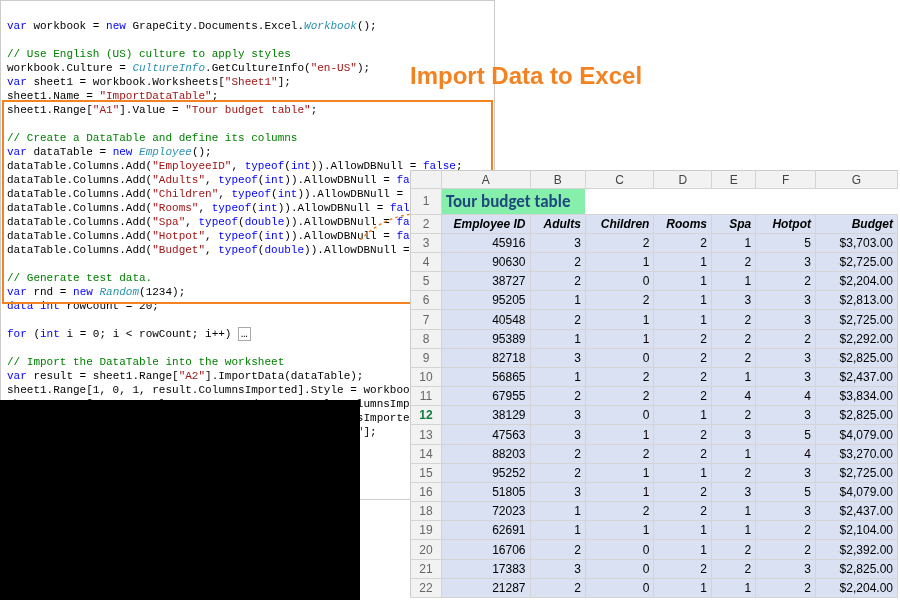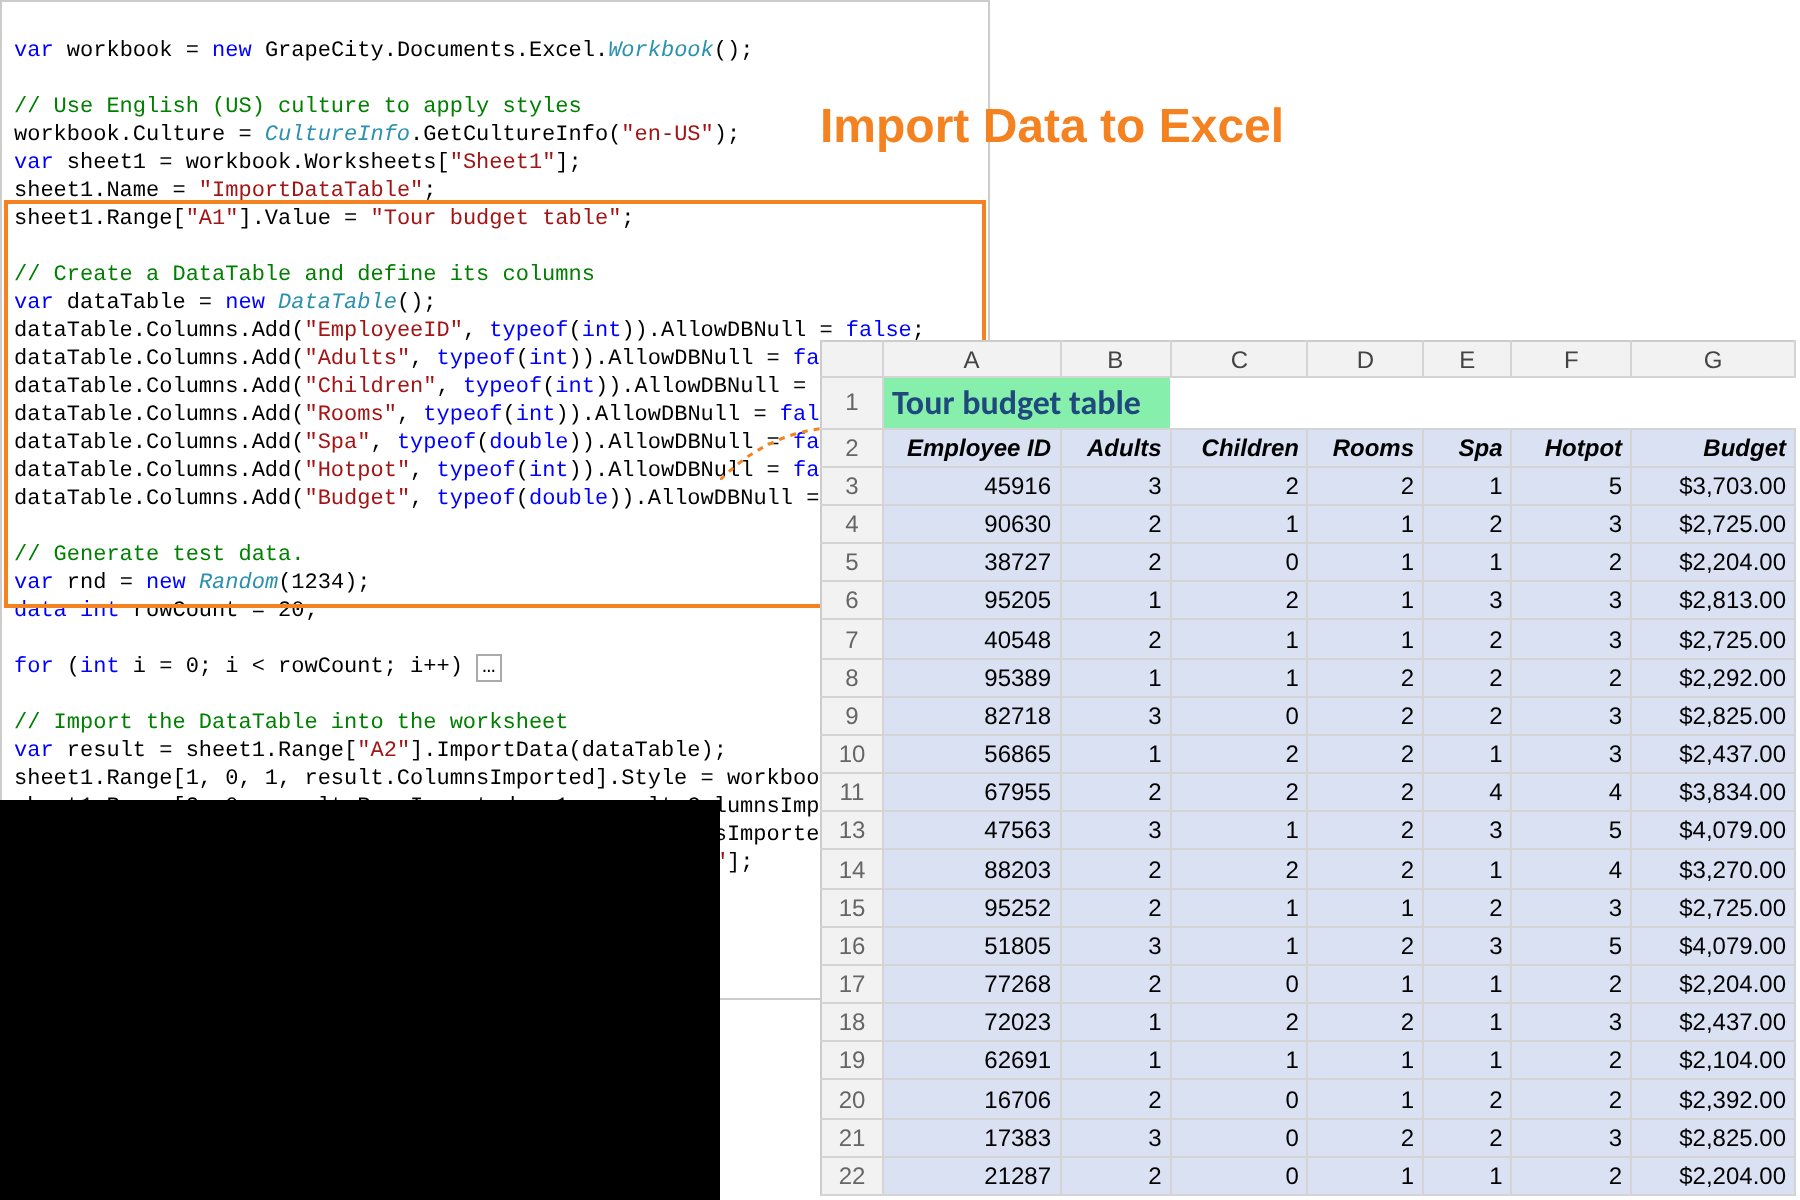--- a/index.html
+++ b/index.html
@@ -41,21 +41,21 @@
     position: absolute;
     left: 0;
     top: 400px;
     width: 360px;
     height: 200px;
     background: #000;
   }
   .title {
     position: absolute;
     left: 410px;
-    top: 50px;
+    top: 62px;
     font-family: Arial, sans-serif;
     font-size: 24px;
     color: #f58220;
     font-weight: 600;
   }
   .arrow {
     position: absolute;
     left: 360px;
     top: 210px;
     width: 80px;
@@ -132,21 +132,21 @@
 <div class="code-wrap">
 <span class="kw">var</span><span> workbook = </span><span class="kw">new</span><span> GrapeCity.Documents.Excel.</span><span class="type">Workbook</span><span>();</span>
 
 <span class="cmt">// Use English (US) culture to apply styles</span>
 <span>workbook.Culture = </span><span class="type">CultureInfo</span><span>.GetCultureInfo(</span><span class="str">"en-US"</span><span>);</span>
 <span class="kw">var</span><span> sheet1 = workbook.Worksheets[</span><span class="str">"Sheet1"</span><span>];</span>
 <span>sheet1.Name = </span><span class="str">"ImportDataTable"</span><span>;</span>
 <span>sheet1.Range[</span><span class="str">"A1"</span><span>].Value = </span><span class="str">"Tour budget table"</span><span>;</span>
 
 <span class="cmt">// Create a DataTable and define its columns</span>
-<span class="kw">var</span><span> dataTable = </span><span class="kw">new</span><span class="type"> DataTable</span><span>();</span>
+<span class="kw">var</span><span> dataTable = </span><span class="kw">new</span><span class="type"> Employee</span><span>();</span>
 <span>dataTable.Columns.Add(</span><span class="str">"EmployeeID"</span><span>, </span><span class="kw">typeof</span><span>(</span><span class="kw">int</span><span>)).AllowDBNull = </span><span class="kw">false</span><span>;</span>
 <span>dataTable.Columns.Add(</span><span class="str">"Adults"</span><span>, </span><span class="kw">typeof</span><span>(</span><span class="kw">int</span><span>)).AllowDBNull = </span><span class="kw">false</span><span>;</span>
 <span>dataTable.Columns.Add(</span><span class="str">"Children"</span><span>, </span><span class="kw">typeof</span><span>(</span><span class="kw">int</span><span>)).AllowDBNull = </span><span class="kw">false</span><span>;</span>
 <span>dataTable.Columns.Add(</span><span class="str">"Rooms"</span><span>, </span><span class="kw">typeof</span><span>(</span><span class="kw">int</span><span>)).AllowDBNull = </span><span class="kw">false</span><span>;</span>
 <span>dataTable.Columns.Add(</span><span class="str">"Spa"</span><span>, </span><span class="kw">typeof</span><span>(</span><span class="kw">double</span><span>)).AllowDBNull = </span><span class="kw">false</span><span>;</span>
 <span>dataTable.Columns.Add(</span><span class="str">"Hotpot"</span><span>, </span><span class="kw">typeof</span><span>(</span><span class="kw">int</span><span>)).AllowDBNull = </span><span class="kw">false</span><span>;</span>
 <span>dataTable.Columns.Add(</span><span class="str">"Budget"</span><span>, </span><span class="kw">typeof</span><span>(</span><span class="kw">double</span><span>)).AllowDBNull = </span><span class="kw">false</span><span>;</span>
 
 <span class="cmt">// Generate test data.</span>
 <span class="kw">var</span><span> rnd = </span><span class="kw">new</span><span class="type"> Random</span><span>(1234);</span>
@@ -299,20 +299,30 @@
         <th class="rowhead">11</th>
         <td>67955</td>
         <td>2</td>
         <td>2</td>
         <td>2</td>
         <td>4</td>
         <td>4</td>
         <td>$3,834.00</td>
       </tr>
       <tr class="data">
+        <th class="rowhead active">12</th>
+        <td>38129</td>
+        <td>3</td>
+        <td>0</td>
+        <td>1</td>
+        <td>2</td>
+        <td>3</td>
+        <td>$2,825.00</td>
+      </tr>
+      <tr class="data">
         <th class="rowhead">13</th>
         <td>47563</td>
         <td>3</td>
         <td>1</td>
         <td>2</td>
         <td>3</td>
         <td>5</td>
         <td>$4,079.00</td>
       </tr>
       <tr class="data">
@@ -339,30 +349,20 @@
         <th class="rowhead">16</th>
         <td>51805</td>
         <td>3</td>
         <td>1</td>
         <td>2</td>
         <td>3</td>
         <td>5</td>
         <td>$4,079.00</td>
       </tr>
       <tr class="data">
-        <th class="rowhead">17</th>
-        <td>77268</td>
-        <td>2</td>
-        <td>0</td>
-        <td>1</td>
-        <td>1</td>
-        <td>2</td>
-        <td>$2,204.00</td>
-      </tr>
-      <tr class="data">
         <th class="rowhead">18</th>
         <td>72023</td>
         <td>1</td>
         <td>2</td>
         <td>2</td>
         <td>1</td>
         <td>3</td>
         <td>$2,437.00</td>
       </tr>
       <tr class="data">

